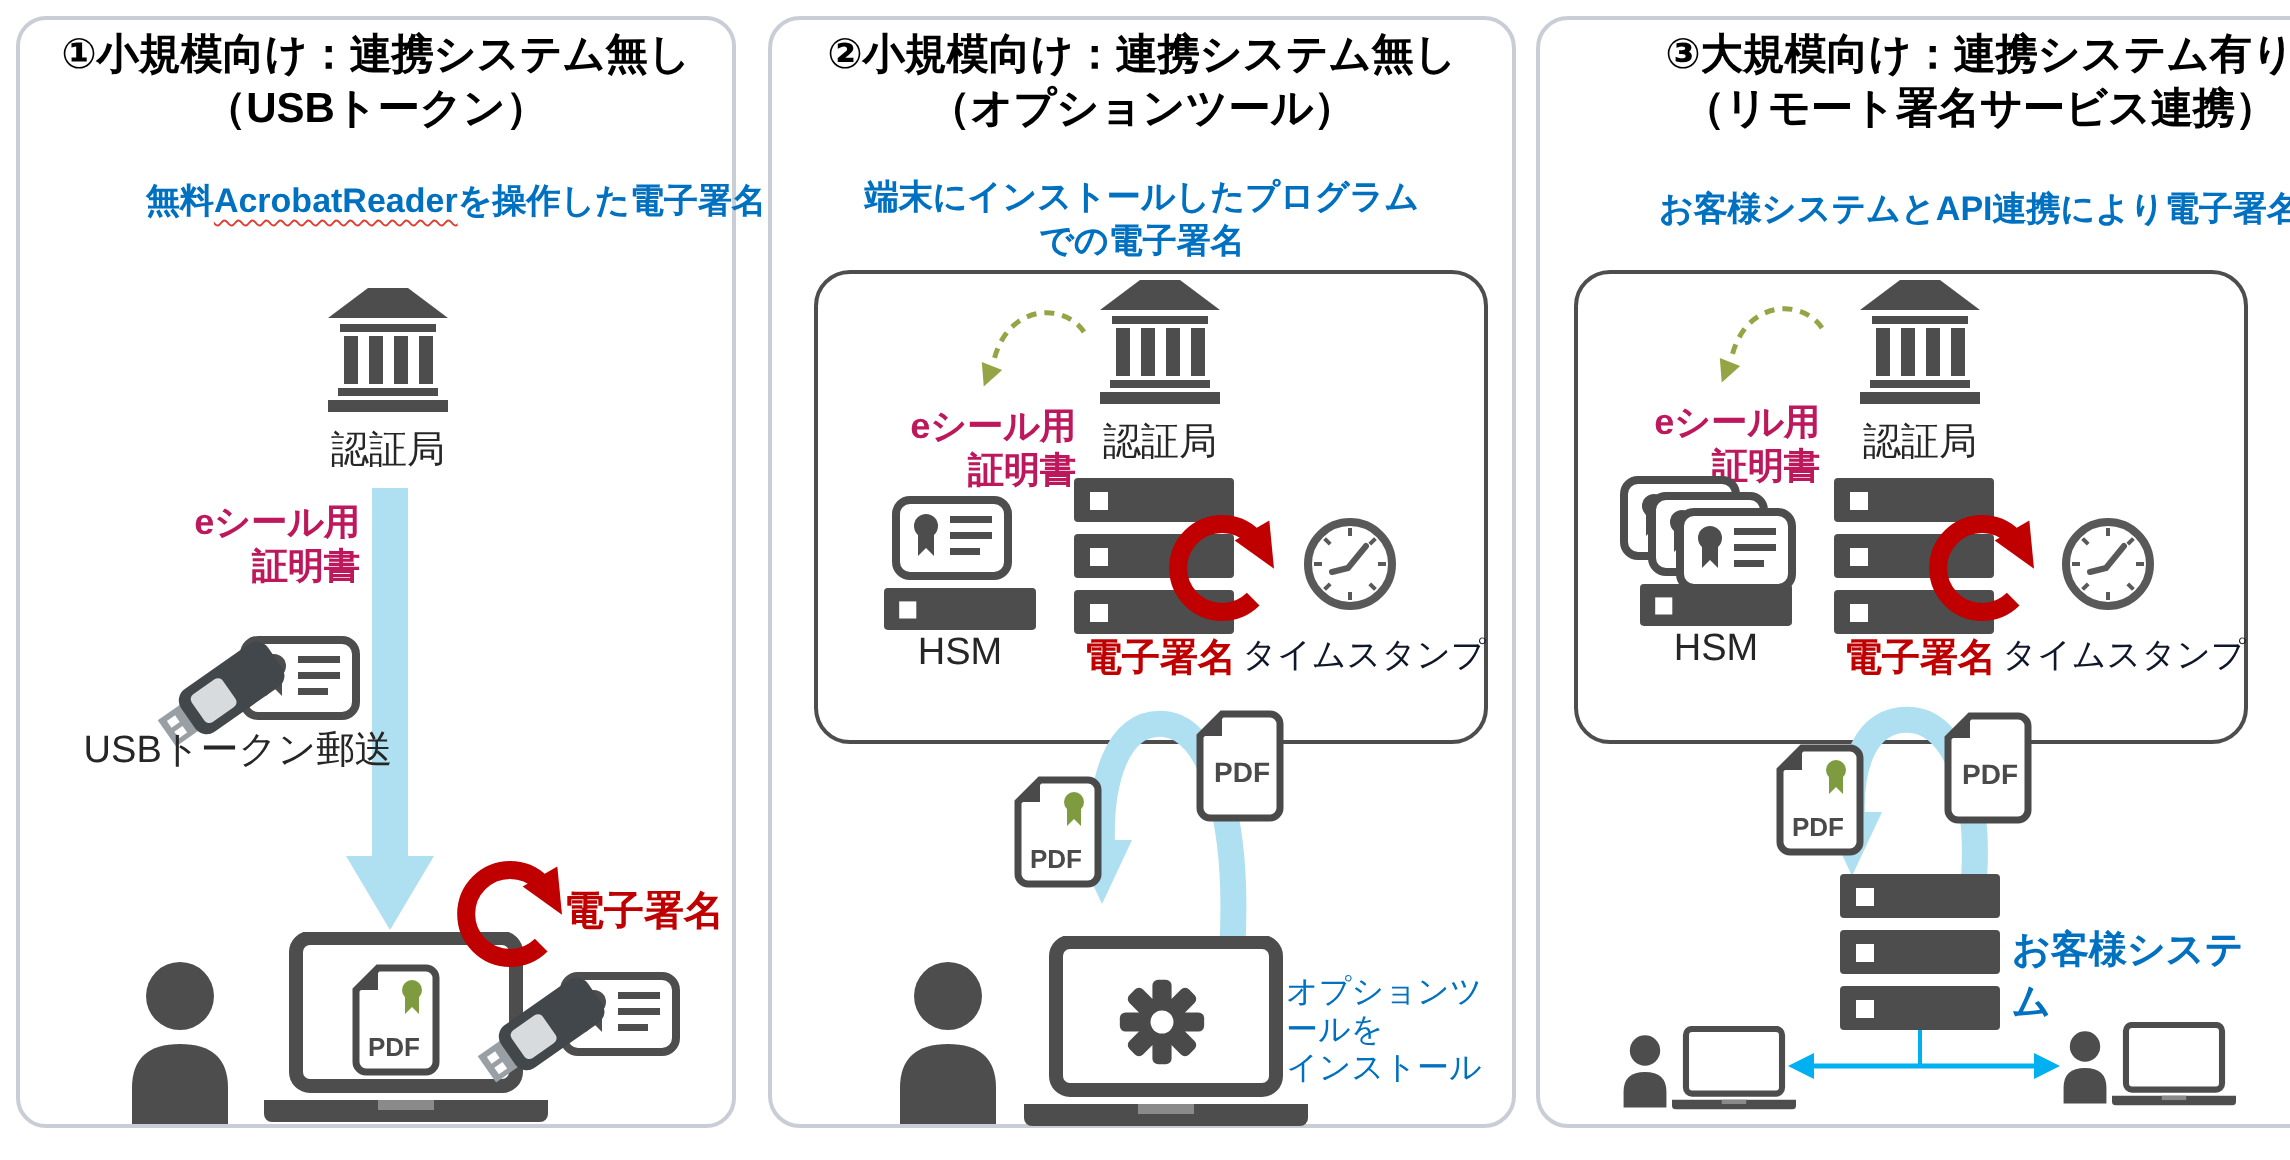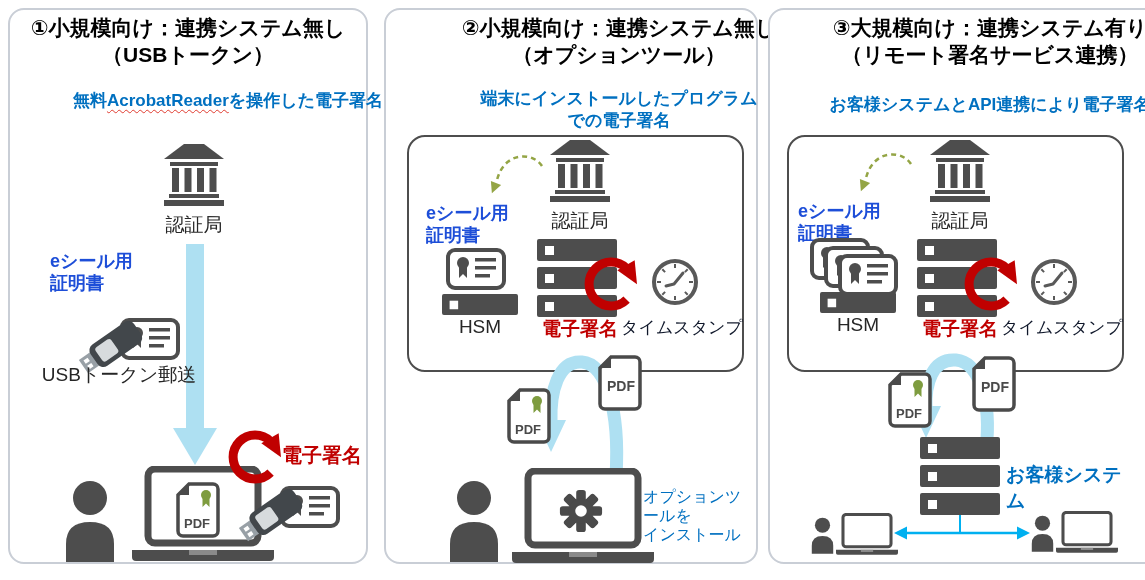--- a/index.html
+++ b/index.html
@@ -4,21 +4,21 @@
 <style>
   html,body{margin:0;padding:0;}
   body{width:1145px;height:580px;background:#fff;font-family:"Liberation Sans","DejaVu Sans",sans-serif;position:relative;overflow:hidden;}
   .panel{position:absolute;top:8px;height:556px;background:#fff;border:2px solid #C9CED6;border-radius:16px;box-sizing:border-box;}
   .abs{position:absolute;}
   .title{font-size:21px;font-weight:bold;color:#000;text-align:center;line-height:27px;width:100%;}
   .subtitle{font-size:17px;font-weight:bold;color:#0070C0;text-align:center;line-height:22px;width:100%;}
   .squiggle{text-decoration:underline wavy #E03C31;text-decoration-thickness:1px;text-underline-offset:3px;}
   .lbl{font-size:19px;color:#262626;text-align:center;}
   .lbl-sm{font-size:17px;color:#0f172a;text-align:center;}
-  .orange-lbl{font-size:18px;font-weight:bold;color:#1d4ed8;line-height:22px;text-align:left;}
+  .orange-lbl{font-size:18px;font-weight:bold;color:#be185d;line-height:22px;text-align:right;}
   .red-lbl{font-size:20px;font-weight:bold;color:#C00000;}
   .blue-note{font-size:16px;font-weight:normal;color:#0070C0;line-height:19px;}
   .blue-strong{font-size:19px;font-weight:bold;color:#0070C0;}
   .inner-box{position:absolute;border:2px solid #4D4D4D;border-radius:18px;background:#fff;box-sizing:border-box;}
   .pagenum{position:absolute;right:8px;bottom:4px;font-size:13px;color:#333;}
   svg{display:block;}
 </style>
 </head>
 <body>
 
@@ -113,21 +113,21 @@
       <polygon points="0,-5.5 11,0 0,5.5" transform="translate(10,33) rotate(112)" fill="#94A545"></polygon>
     </g>
     <g id="dbl-arrow" stroke="#00B0F0" fill="#00B0F0">
       <line x1="11" y1="9" x2="125" y2="9" stroke-width="2.5"></line>
       <polygon points="13,2.5 0,9 13,15.5" stroke="none"></polygon>
       <polygon points="123,2.5 136,9 123,15.5" stroke="none"></polygon>
     </g>
   </defs>
 </svg>
 
-<div class="panel" style="left:8px;width:360px;">
+<div class="panel" style="left:8px;width:360px;border-radius:15px;">
   <div class="abs title" style="top:4px;">
     <span style="display:block">①小規模向け：連携システム無し</span>
     <span style="display:block">（USBトークン）</span>
   </div>
   <div class="abs subtitle" style="top:80px;padding-left:40px;"><span>無料</span><span class="squiggle">AcrobatReader</span><span>を操作した電子署名</span></div>
 
   <svg class="abs" style="left:152px;top:134px;color:#4D4D4D" width="64" height="62">
       <use href="#bank"></use>
     </svg>
   <div class="abs lbl" style="left:134px;top:202px;width:100px;">認証局</div>
@@ -166,21 +166,21 @@
     <g transform="translate(8,62) rotate(-35)">
         <use href="#usb"></use>
       </g>
   </svg>
   <svg class="abs" style="left:214px;top:416px;color:#C00000" width="62" height="62" viewBox="-31 -31 62 62">
       <use href="#cycle"></use>
     </svg>
   <div class="abs red-lbl" style="left:272px;top:432px;">電子署名</div>
 </div>
 
-<div class="panel" style="left:384px;width:374px;padding-left:48px;">
+<div class="panel" style="left:384px;width:374px;">
   <div class="abs title" style="top:4px;">
     <span style="display:block">②小規模向け：連携システム無し</span>
     <span style="display:block">（オプションツール）</span>
   </div>
   <div class="abs subtitle" style="top:78px;">
     <span style="display:block">端末にインストールしたプログラム</span>
     <span style="display:block">での電子署名</span>
   </div>
 
   <div class="inner-box" style="left:21px;top:125px;width:337px;height:237px;"></div>

